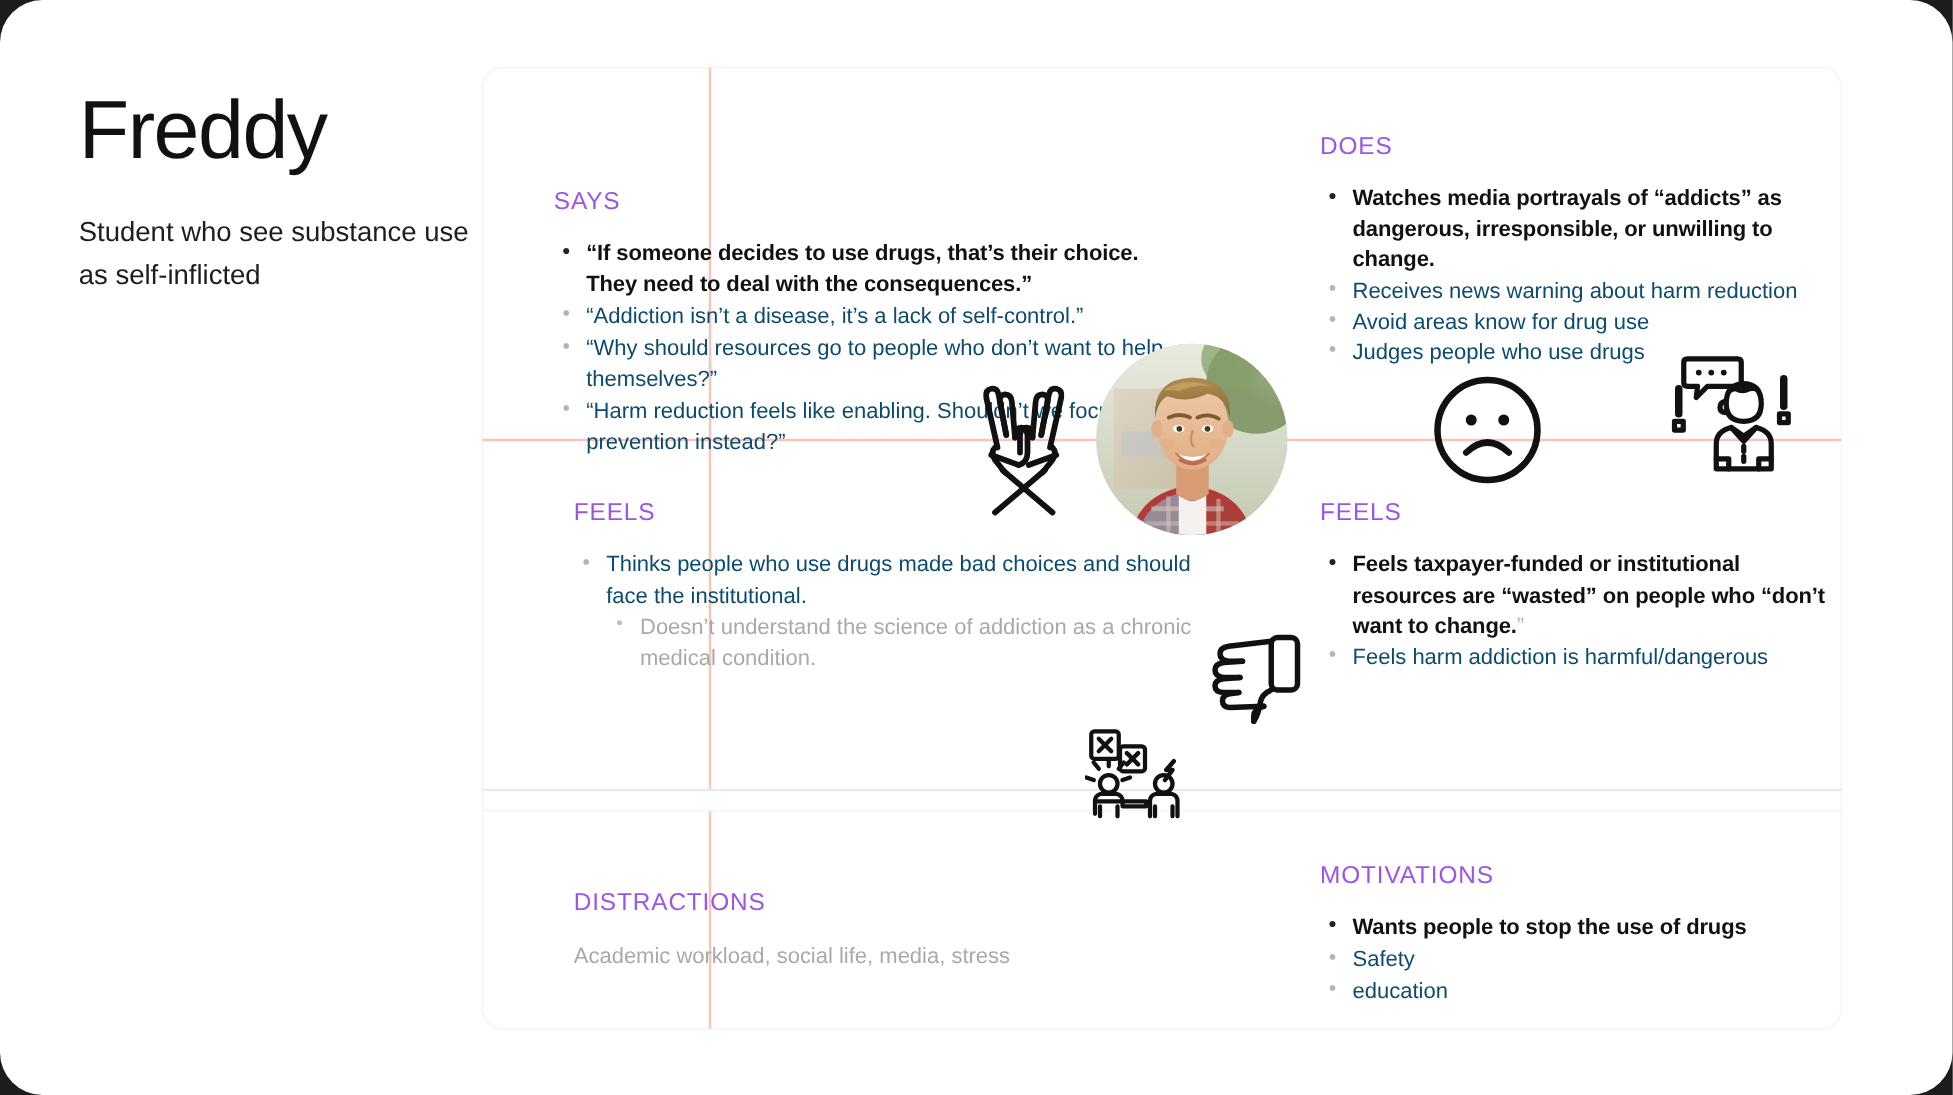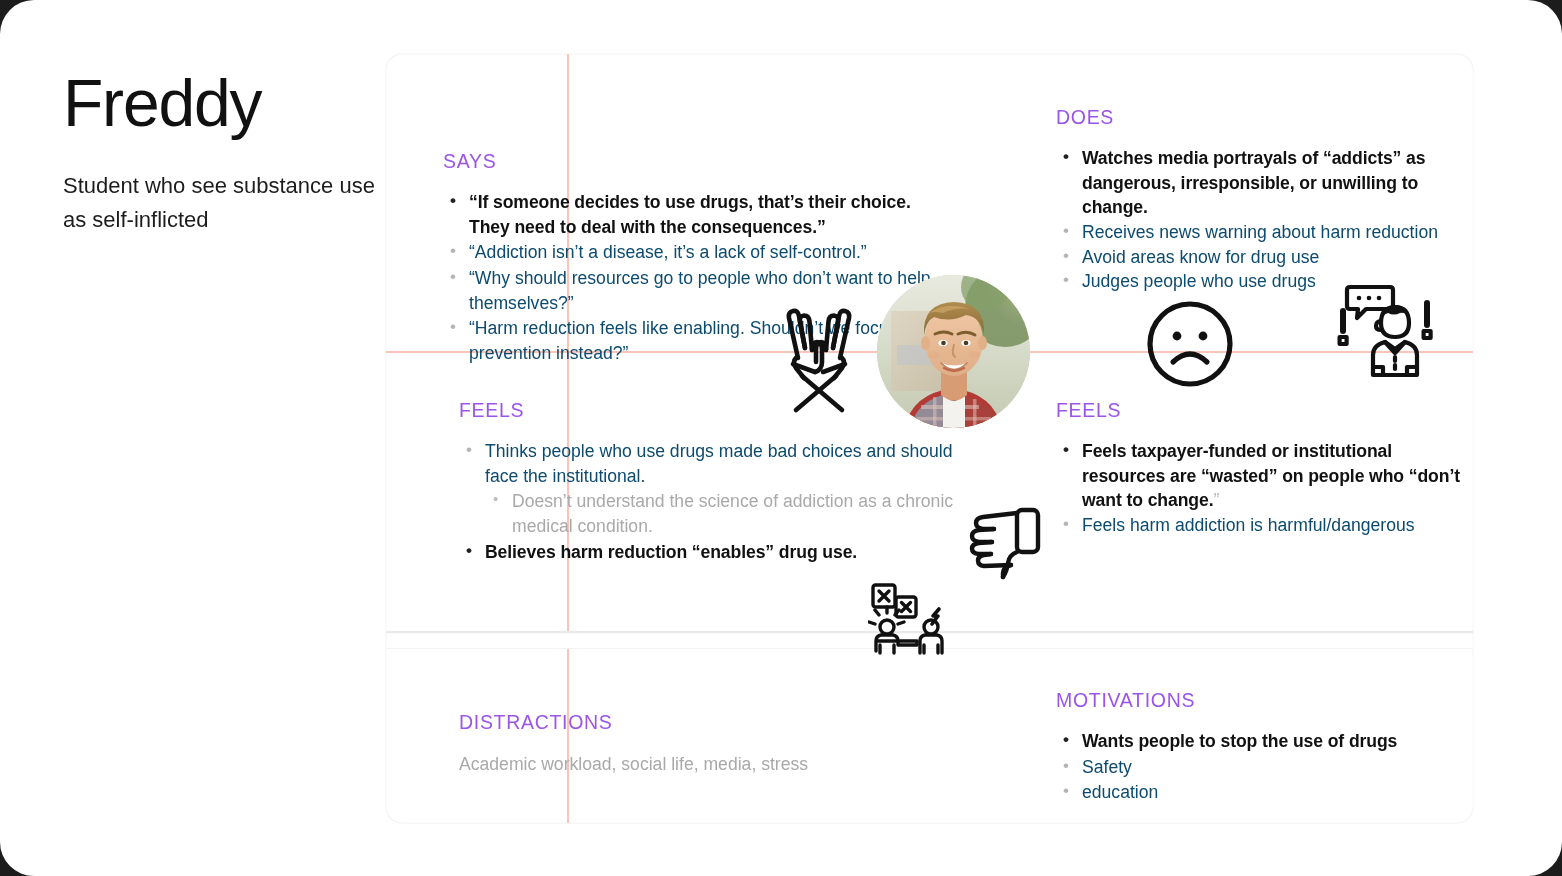--- a/index.html
+++ b/index.html
@@ -170,21 +170,20 @@
       <li>Avoid areas know for drug use</li>
       <li>Judges people who use drugs</li>
     </ul>
   </div>
 
   <div class="quad" id="q-thinks">
     <div class="quad-title">FEELS</div>
     <ul class="bl">
       <li>Thinks people who use drugs made bad choices and should face the institutional.</li>
       <li class="sub">Doesn’t understand the science of addiction as a chronic medical condition.</li>
-      <li class="em">Believes harm reduction “enables” drug use.</li>
     </ul>
   </div>
 
   <div class="quad" id="q-feels">
     <div class="quad-title">FEELS</div>
     <ul class="bl">
       <li class="em"><span>Feels taxpayer-funded or institutional resources are “wasted” on people who “don’t want to change.</span><span class="tail-quote">”</span></li>
       <li>Feels harm addiction is harmful/dangerous</li>
     </ul>
   </div>

